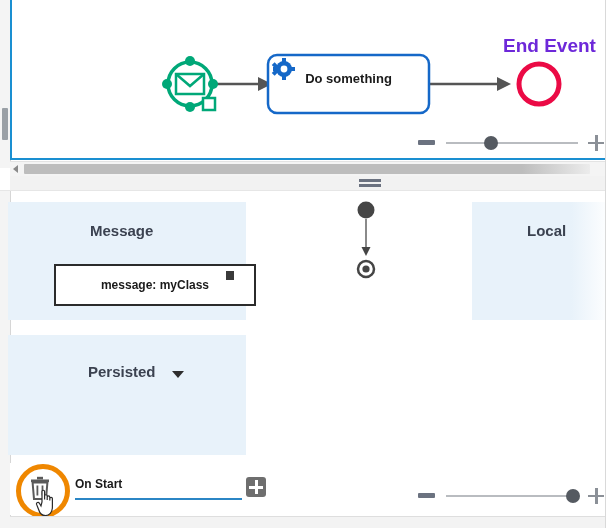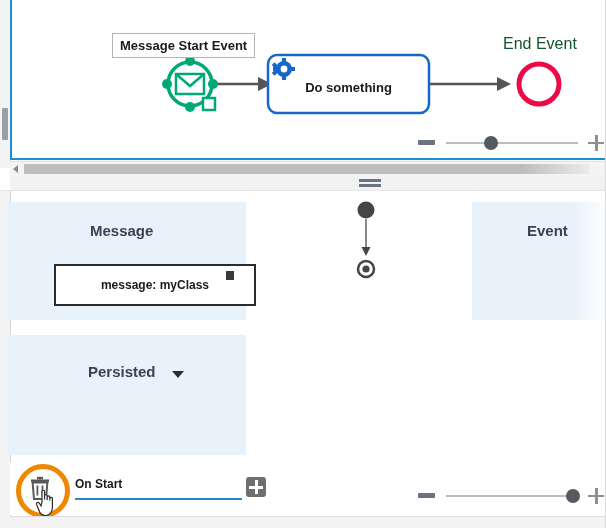--- a/index.html
+++ b/index.html
@@ -43,21 +43,21 @@
   .label-box {
     position:absolute; background:#ffffff;
     border:1px solid #b3b3b3;
     font-size:13px; font-weight:bold; color:#1a1a1a;
     padding:4px 7px; white-space:nowrap;
     font-family:"Liberation Sans", sans-serif;
   }
   #lbl-start { left:112px; top:33px; }
 
   .plain-label {
-    position:absolute; font-size:16px; font-weight:normal; color:#14532d;
+    position:absolute; font-size:19px; font-weight:bold; color:#6d28d9;
     white-space:nowrap;
   }
   #lbl-end { left:503px; top:35px; }
 
   .svg-layer { position:absolute; left:0; top:0; width:606px; height:168px; overflow:visible; pointer-events:none; }
 
   
   .zoom-slider { position:absolute; height:20px; }
   #zoom-top { left:418px; top:133px; width:186px; }
   #zoom-bottom { left:418px; top:485px; width:186px; }
@@ -246,25 +246,24 @@
         <rect x="282" y="58" width="4" height="22"></rect>
         <rect x="273" y="67" width="22" height="4"></rect>
         <rect x="276.5" y="61.5" width="4" height="15" transform="rotate(45 278.5 69)"></rect>
         <rect x="276.5" y="61.5" width="4" height="15" transform="rotate(-45 278.5 69)"></rect>
       </g>
       <circle cx="284" cy="69" r="3.4" fill="#ffffff"></circle>
 
       <circle cx="539" cy="84" r="20" fill="#ffffff" stroke="#eb0a45" stroke-width="5"></circle>
     </svg>
 
-    <div class="label-box" id="lbl-start">Message Start Event</div>
 
     <div class="plain-label" id="lbl-end">End Event</div>
 
-    <div style="position:absolute;left:268px;top:64px;width:161px;height:46px;display:flex;align-items:center;justify-content:center;">
+    <div style="position:absolute;left:268px;top:55px;width:161px;height:46px;display:flex;align-items:center;justify-content:center;">
       <span style="font-size:13px;font-weight:bold;color:#1a1a1a;">Do something</span>
     </div>
 
     <div class="zoom-slider" id="zoom-top">
       <div class="zs-minus"></div>
       <div class="zs-track"></div>
       <div class="zs-thumb"></div>
       <div class="zs-plus"></div>
     </div>
 
@@ -290,21 +289,21 @@
     <div class="class-box">
       <div class="class-box-text">message: myClass</div>
     </div>
     <div class="class-box-handle"></div>
 
     <div class="section-card" id="card-persisted"></div>
     <div class="card-title" id="t-persisted">Persisted</div>
     <div class="caret-down"></div>
 
     <div class="section-card" id="card-local"></div>
-    <div class="card-title" id="t-local">Event</div>
+    <div class="card-title" id="t-local">Local</div>
 
     <svg class="uml-svg" viewBox="0 0 90 100">
       <circle cx="36" cy="19" r="8.5" fill="#454545"></circle>
       <line x1="36" y1="28" x2="36" y2="58" stroke="#8a8a8a" stroke-width="2"></line>
       <polygon points="31.5,56 40.5,56 36,65" fill="#454545"></polygon>
       <circle cx="36" cy="78" r="8" fill="none" stroke="#454545" stroke-width="2.5"></circle>
       <circle cx="36" cy="78" r="3.6" fill="#454545"></circle>
     </svg>
 
     <div class="bottom-toolbar">

